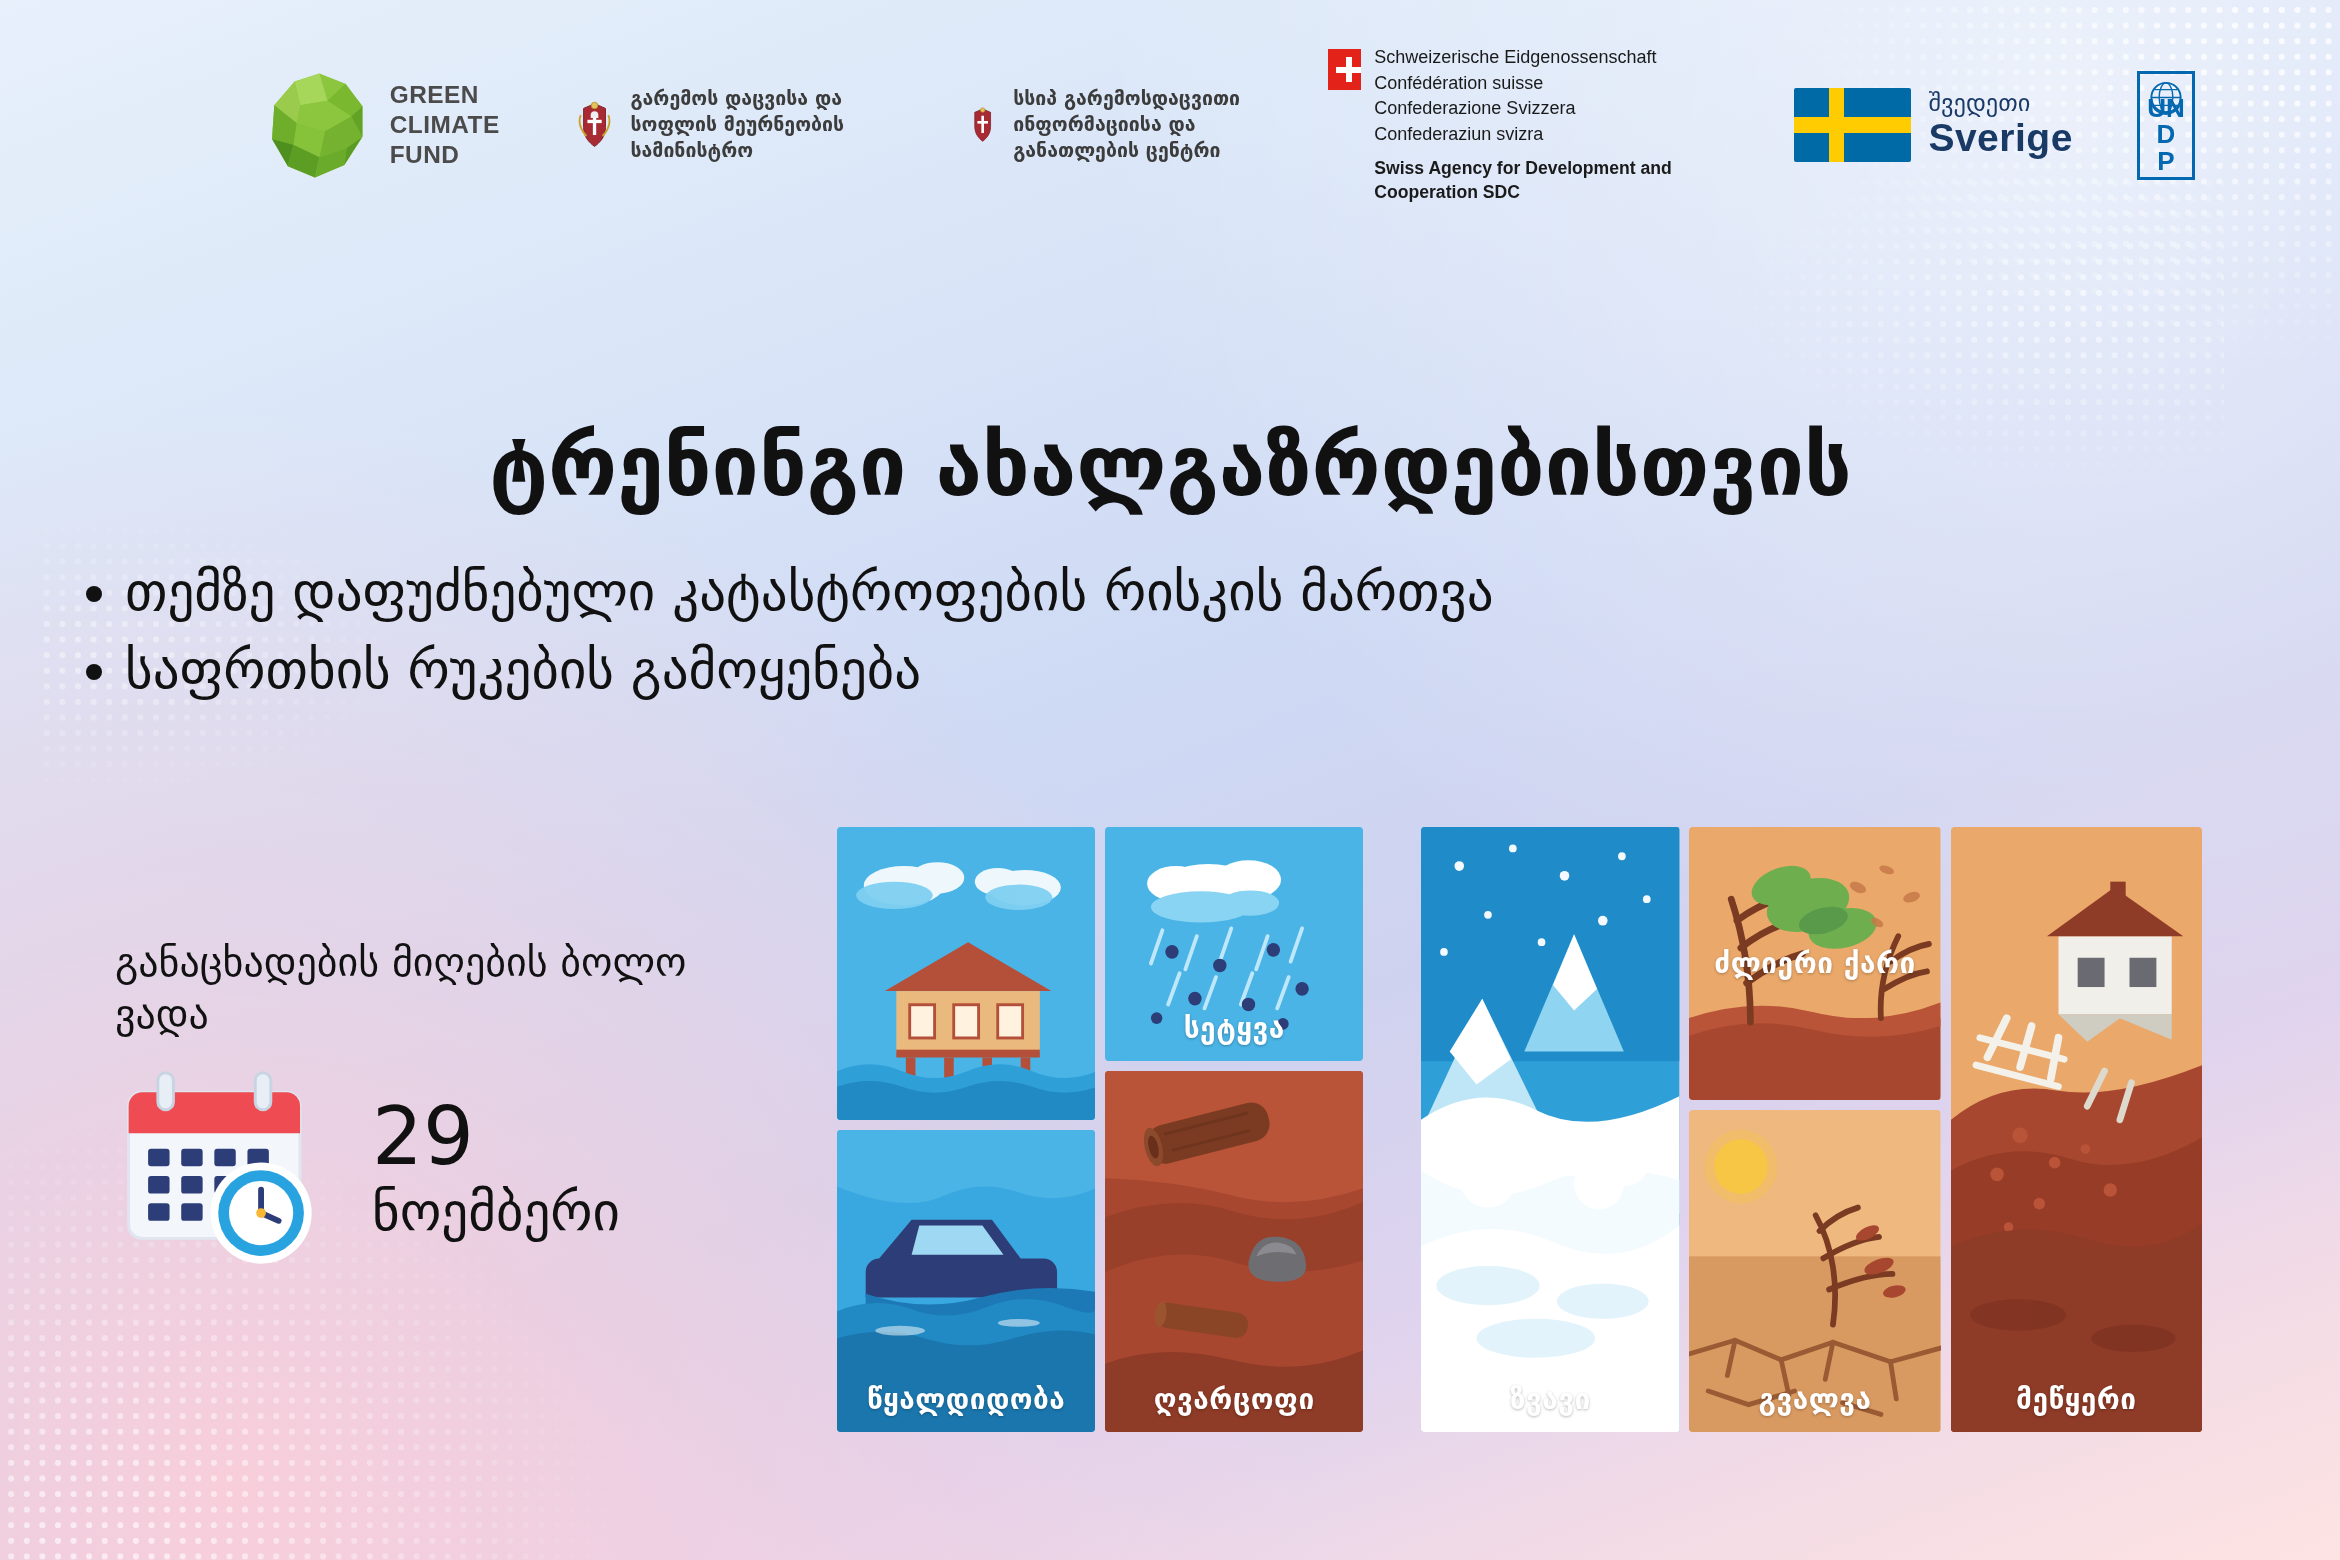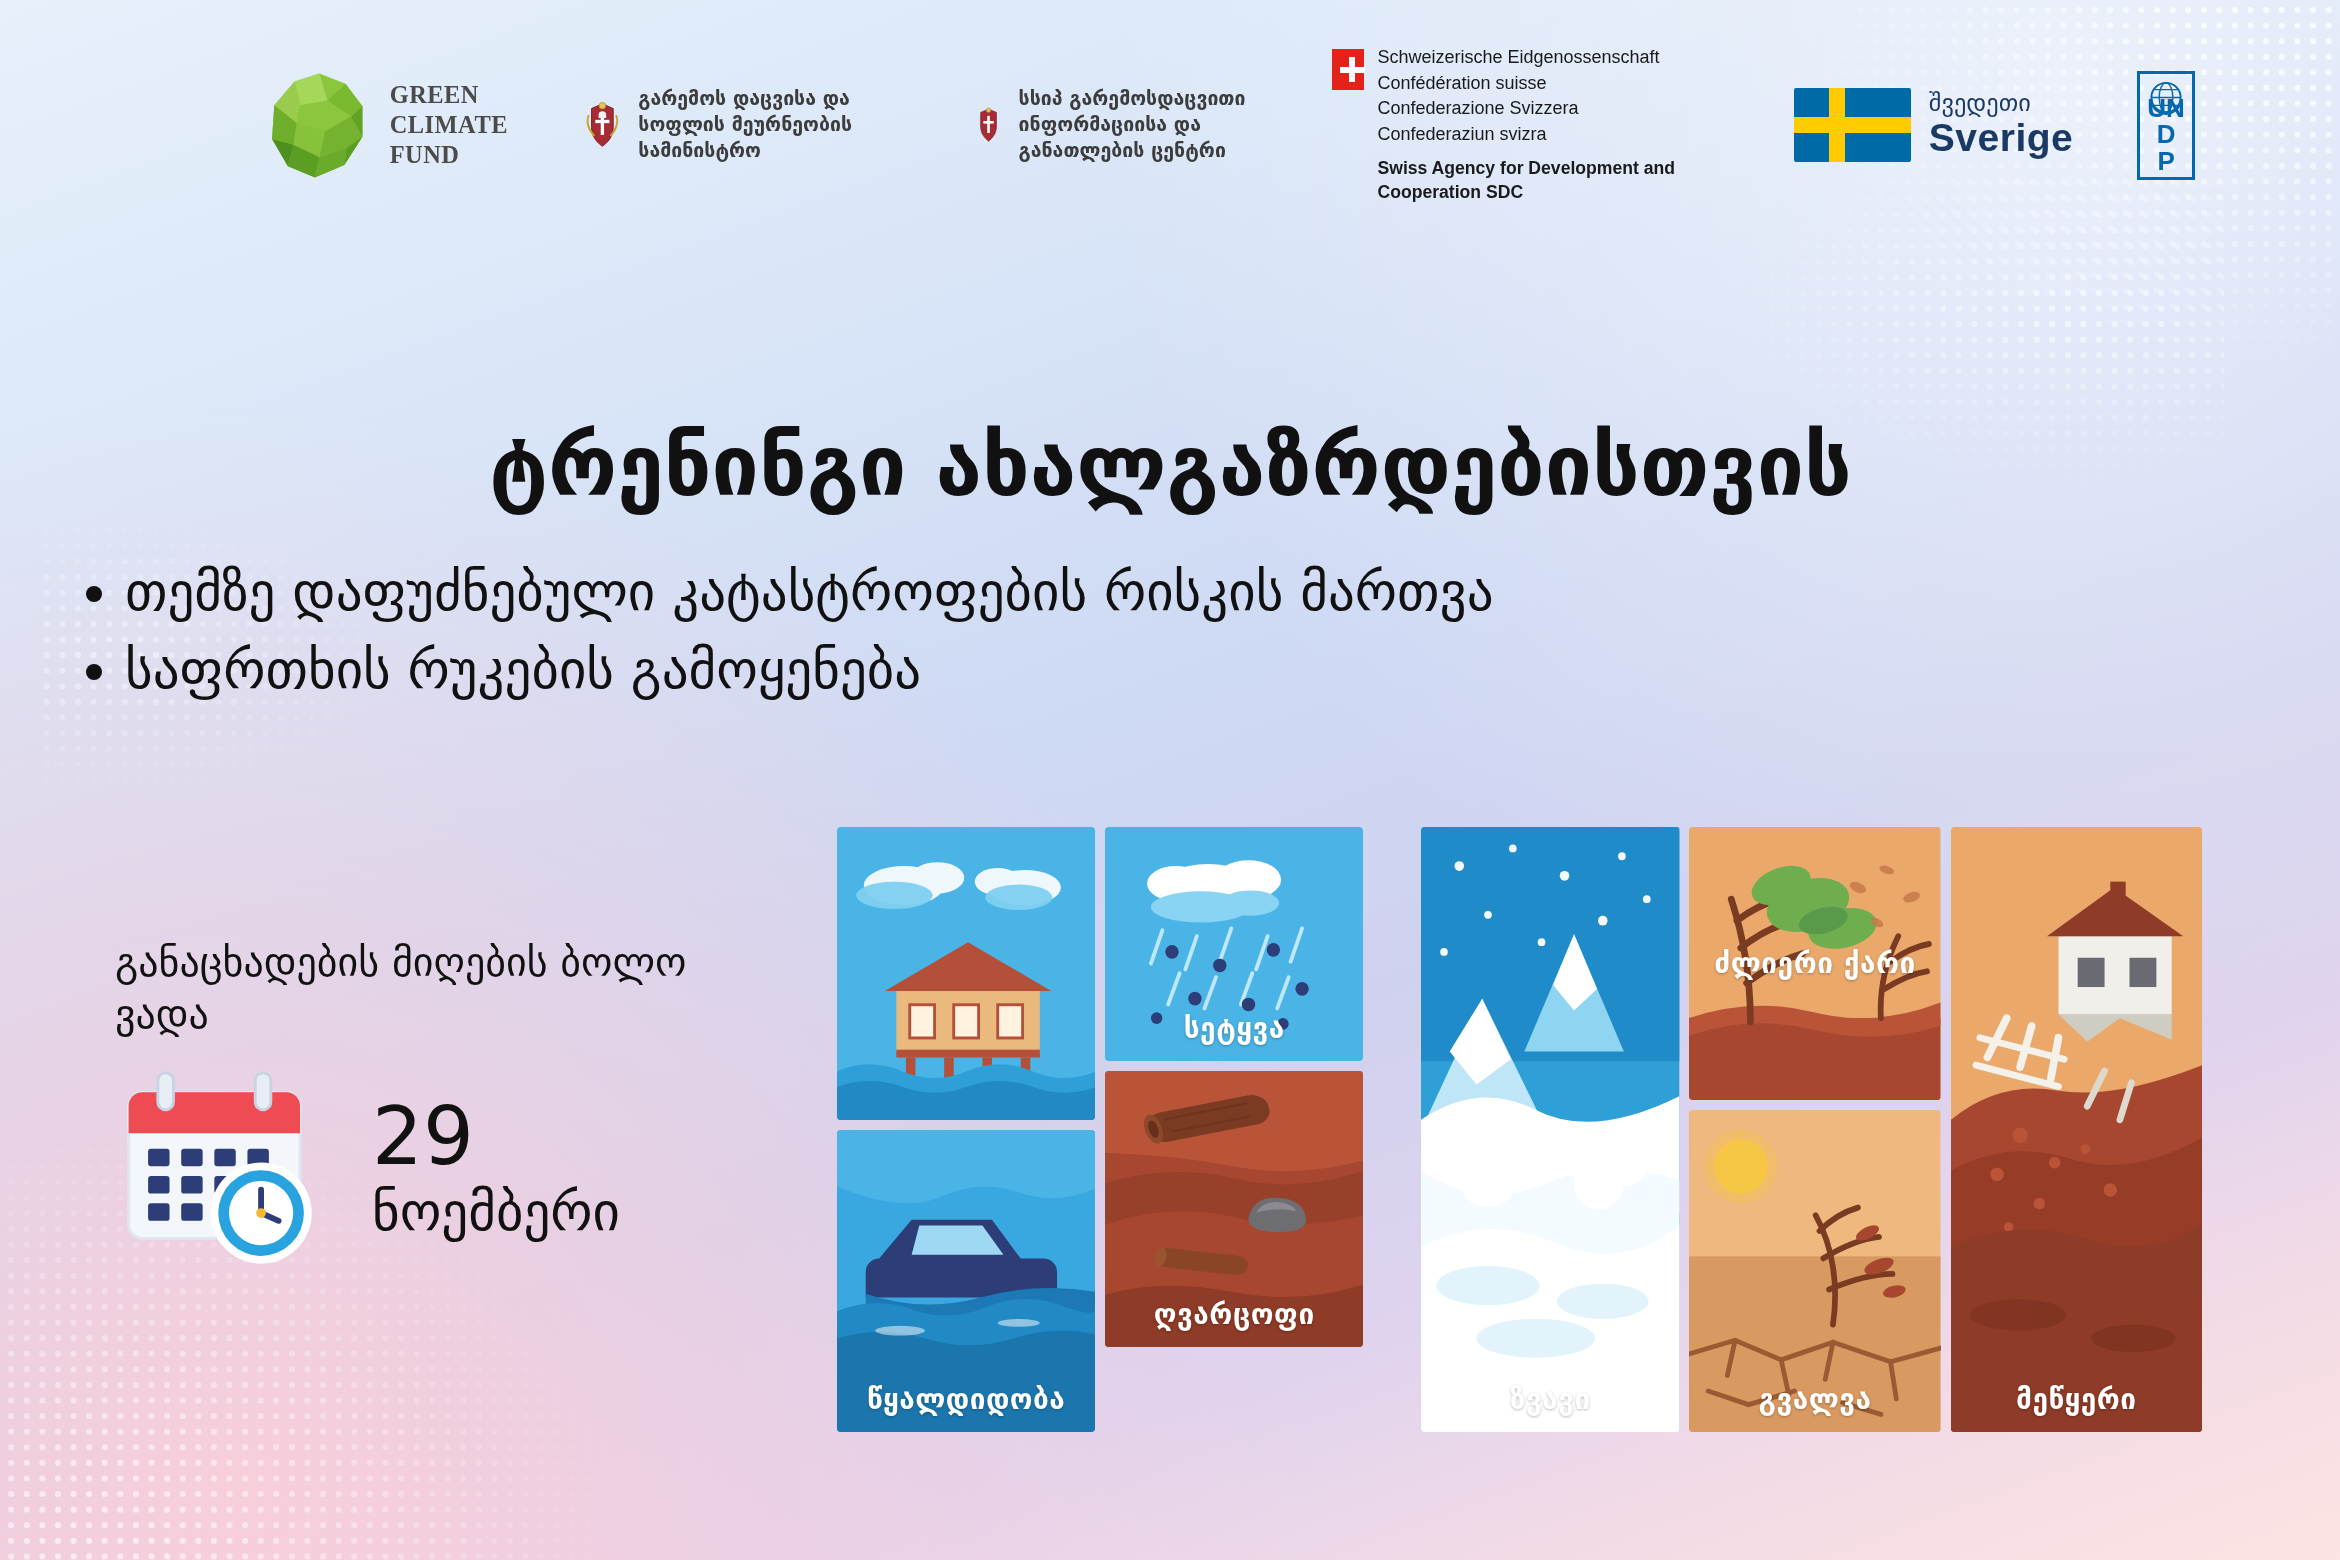--- a/index.html
+++ b/index.html
@@ -70,21 +70,21 @@
   }
   .logo {
     display: flex;
     align-items: center;
   }
   .logo-gcf { gap: 13.7px; margin-right: 76px; }
   .gcf-globe {
     width: 113px; height: 113px;
   }
   .gcf-text {
-    font-family: Liberation Serif, serif;
+    font-family: Liberation Sans, sans-serif;
     font-weight: bold;
     font-size: 24.4px;
     line-height: 1.22;
     color: #4b4b4b;
     letter-spacing: 0.5px;
   }
   .logo-moepa { gap: 17.6px; margin-right: 64px; }
   .crest { width: 76px; height: 101px; }
   .ge-text {
     font-family: "DejaVu Sans", sans-serif;
@@ -462,21 +462,21 @@
             <circle cx="150" cy="182" r="7"></circle>
             <circle cx="206" cy="166" r="7"></circle>
             <circle cx="54" cy="196" r="6"></circle>
             <circle cx="186" cy="202" r="6"></circle>
           </g>
           </svg>
           <div></div>
 
         <div class="card-label">სეტყვა</div>
       </div>
-      <div class="card" style="height:276px">
+      <div class="card" style="height:361px">
         <svg viewBox="0 0 270 370" preserveAspectRatio="none">
           <rect width="270" height="370" fill="#a8472f"></rect>
           <path d="M0 0 h270 v120 q-70 24 -135 8 T0 110z" fill="#b95438"></path>
           <path d="M0 150 q70 -26 135 -6 t135 -10 v60 q-70 22 -135 2 T0 206z" fill="#99402a"></path>
           <g transform="translate(40,60) rotate(-14)">
             <rect x="0" y="0" width="130" height="40" rx="18" fill="#7b3b22"></rect>
             <ellipse cx="6" cy="20" rx="9" ry="20" fill="#8c4a2c"></ellipse>
             <ellipse cx="6" cy="20" rx="5" ry="12" fill="#6a2f1b"></ellipse>
             <path d="M20 10 h90" stroke="#67301c" stroke-width="3" opacity=".6"></path>
             <path d="M24 28 h84" stroke="#67301c" stroke-width="3" opacity=".6"></path>

